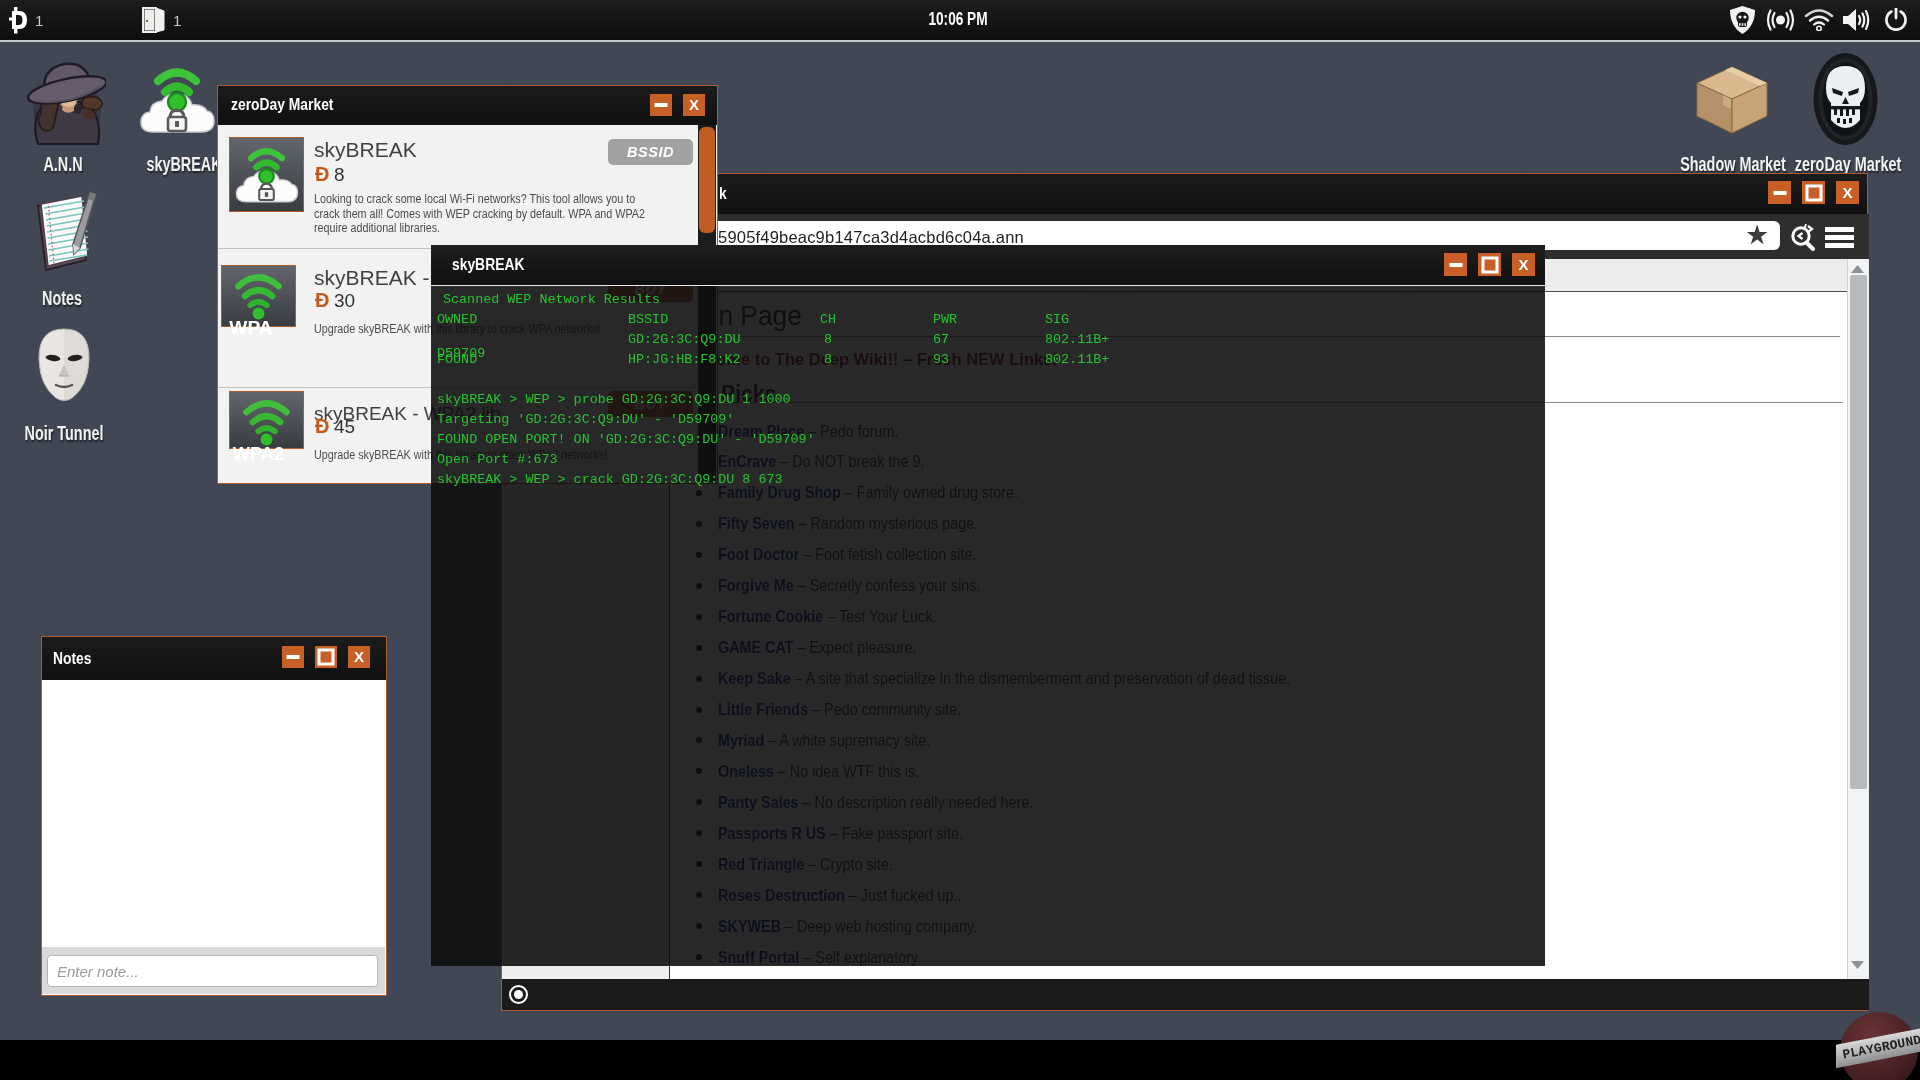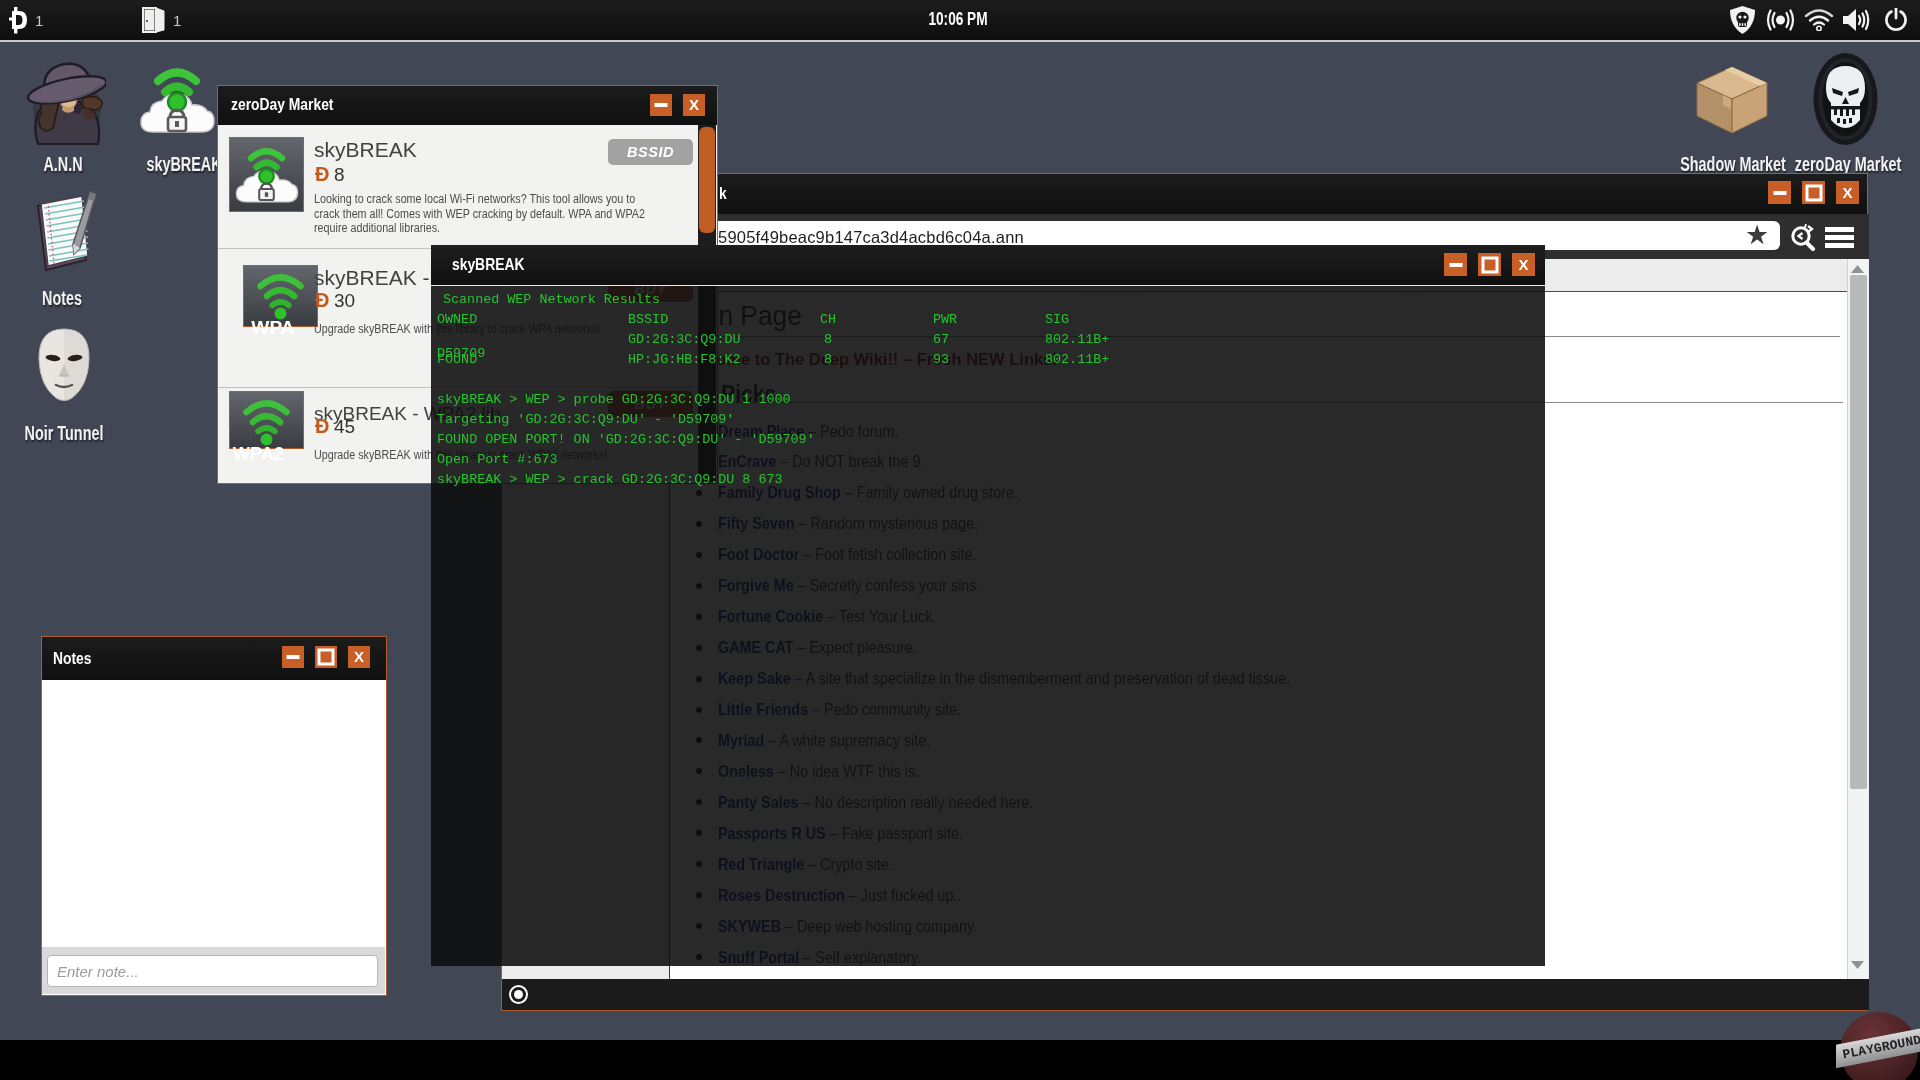--- a/index.html
+++ b/index.html
@@ -237,21 +237,21 @@
       <rect x="38.2" y="59.5" width="3.6" height="5" fill="#555"></rect>
     </svg>
   </div>
   <div class="abs" style="left:96px;top:52px;font-size:21px;color:#414141">skyBREAK</div>
   <div class="abs" style="left:97px;top:77px;font-size:20px;font-weight:bold;color:#c25a1e">Ð</div>
   <div class="abs" style="left:116px;top:78px;font-size:19px;color:#333">8</div>
   <div class="abs zdesc" style="left:96px;top:106px">Looking to crack some local Wi-Fi networks? This tool allows you to<br>crack them all! Comes with WEP cracking by default. WPA and WPA2<br>require additional libraries.</div>
   <div class="abs" style="left:390px;top:53px;width:85px;height:26px;background:#a2a2a2;border-radius:5px;color:#fff;font-style:italic;font-weight:bold;font-size:14.5px;text-align:center;line-height:26px;letter-spacing:.5px">BSSID</div>
   <div class="abs" style="left:0;top:162px;width:481px;border-top:1px solid #c2c2c1"></div>
 
-  <div class="abs" style="left:25px;top:179px;width:75px;height:62px;background:linear-gradient(#63676d,#393c41);border:1px solid #b2592a;box-sizing:border-box">
+  <div class="abs" style="left:3px;top:179px;width:75px;height:62px;background:linear-gradient(#63676d,#393c41);border:1px solid #b2592a;box-sizing:border-box">
     <svg width="73" height="73" viewBox="0 0 80 80">
       <path d="M18 22 Q40 3 62 22" stroke="#3fbf3b" stroke-width="7" fill="none" stroke-linecap="round"></path>
       <path d="M25 33 Q40 20 55 33" stroke="#38b934" stroke-width="7" fill="none" stroke-linecap="round"></path>
       <path d="M31 43 Q40 36 49 43" stroke="#2fb32c" stroke-width="6.5" fill="none" stroke-linecap="round"></path>
       <circle cx="40" cy="52" r="6.5" fill="#2fc02c"></circle>
       <text x="8" y="75" font-family="Liberation Sans,sans-serif" font-size="21" font-weight="bold" fill="#fff">WPA</text>
     </svg>
   </div>
   <div class="abs" style="left:96px;top:180px;font-size:21px;color:#414141">skyBREAK - WPA lib</div>
   <div class="abs" style="left:97px;top:203px;font-size:20px;font-weight:bold;color:#c25a1e">Ð</div>

